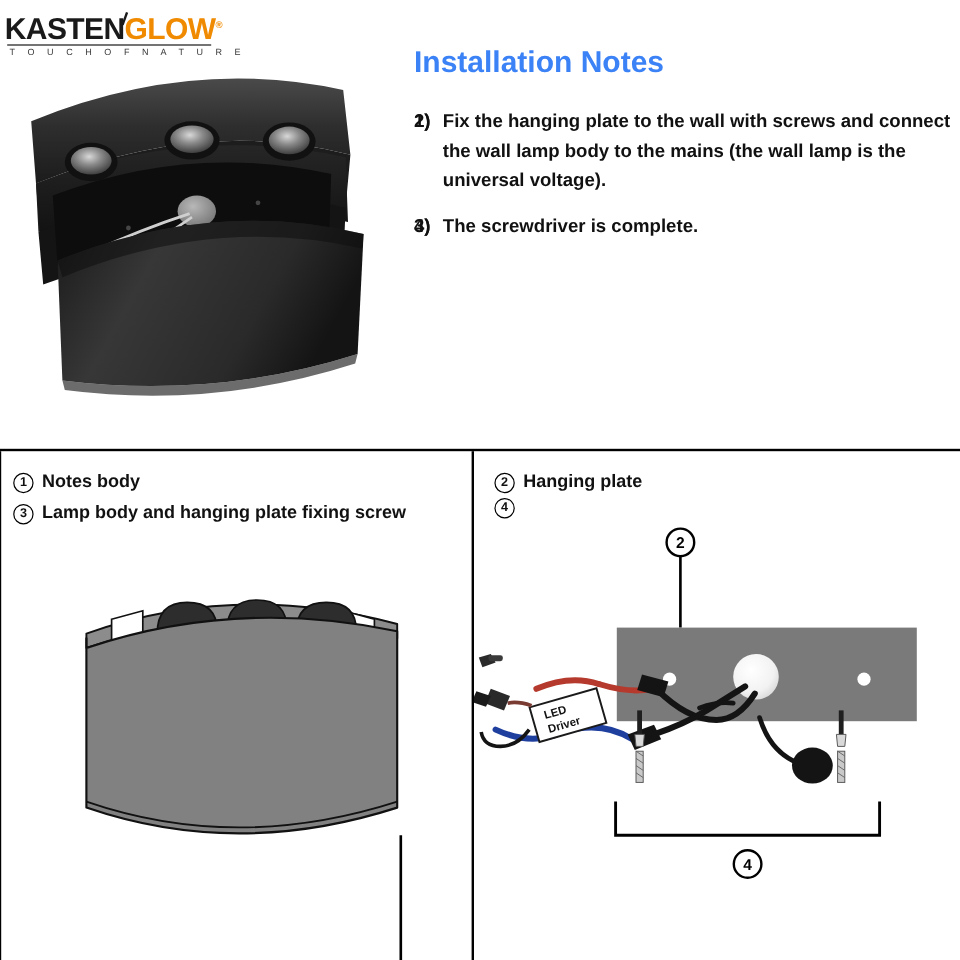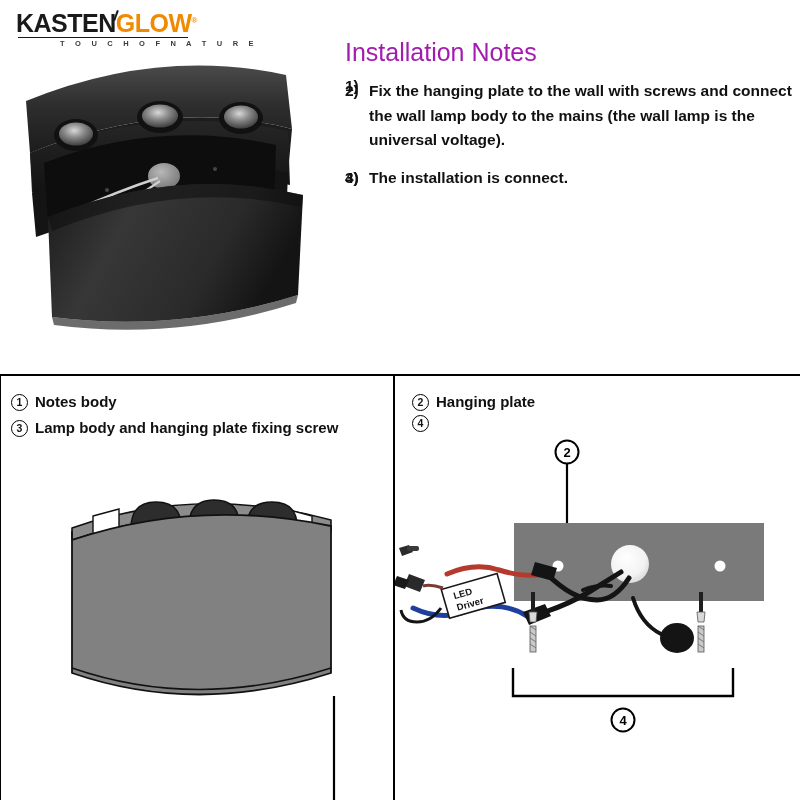--- a/index.html
+++ b/index.html
@@ -25,21 +25,21 @@
   
   .top {
     position: absolute;
     left: 0; top: 0;
     width: 800px; height: 375px;
   }
 
   
   .logo {
     position: absolute;
-    left: 16px; top: 8px;
+    left: 4px; top: 8px;
     width: 180px; height: 42px;
   }
   .logo-word {
     font-family: "Liberation Sans", sans-serif;
     font-weight: bold;
     font-size: 25px;
     letter-spacing: -0.5px;
     line-height: 26px;
     white-space: nowrap;
   }
@@ -55,23 +55,22 @@
     left: 2px; top: 29px;
     width: 170px; height: 1px;
     background: #1a1a1a;
   }
   .logo-tag {
     position: absolute;
     left: 4px; top: 31px;
     font-size: 7.5px;
     letter-spacing: 4.2px;
     color: #3a3a3a;
-    font-weight: bold;
+    font-weight: normal;
     white-space: nowrap;
-    margin-left: 40px;
   }
   
   .logo-accent {
     position: absolute;
     left: 99px; top: 2px;
     width: 2px; height: 11px;
     background: #1a1a1a;
     transform: rotate(20deg);
   }
 
@@ -84,24 +83,24 @@
   .photo svg { display:block; }
 
   
   .notes {
     position: absolute;
     left: 345px; top: 38px;
     width: 450px;
   }
   .notes-title {
     font-size: 25px;
-    font-weight: normal;
-    color: #a21caf;
+    font-weight: bold;
+    color: #3b82f6;
     letter-spacing: 0px;
-    margin: 0 0 8px 0;
+    margin: 0 0 24px 0;
     line-height: 28px;
   }
   .note {
     position: relative;
     font-size: 15.5px;
     line-height: 24.5px;
     font-weight: bold;
     color: #111;
     margin-bottom: 13px;
     padding-left: 24px;
@@ -265,21 +264,21 @@
       </div>
       <div class="note">
         <span class="note-num">2)</span>
         <span>Fix the hanging plate to the wall with screws and connect the wall lamp body to the mains (the wall lamp is the universal voltage).</span>
       </div>
       <div class="note">
         <span class="note-num">3)</span>
       </div>
       <div class="note">
         <span class="note-num">4)</span>
-        <span>The installation is connect.</span>
+        <span>The screwdriver is complete.</span>
       </div>
     </div>
   </div>
 
   <div class="hline"></div>
   <div class="vline"></div>
   <div class="leftedge"></div>
 
   <div class="panel panel-left">
     <div class="legend">

